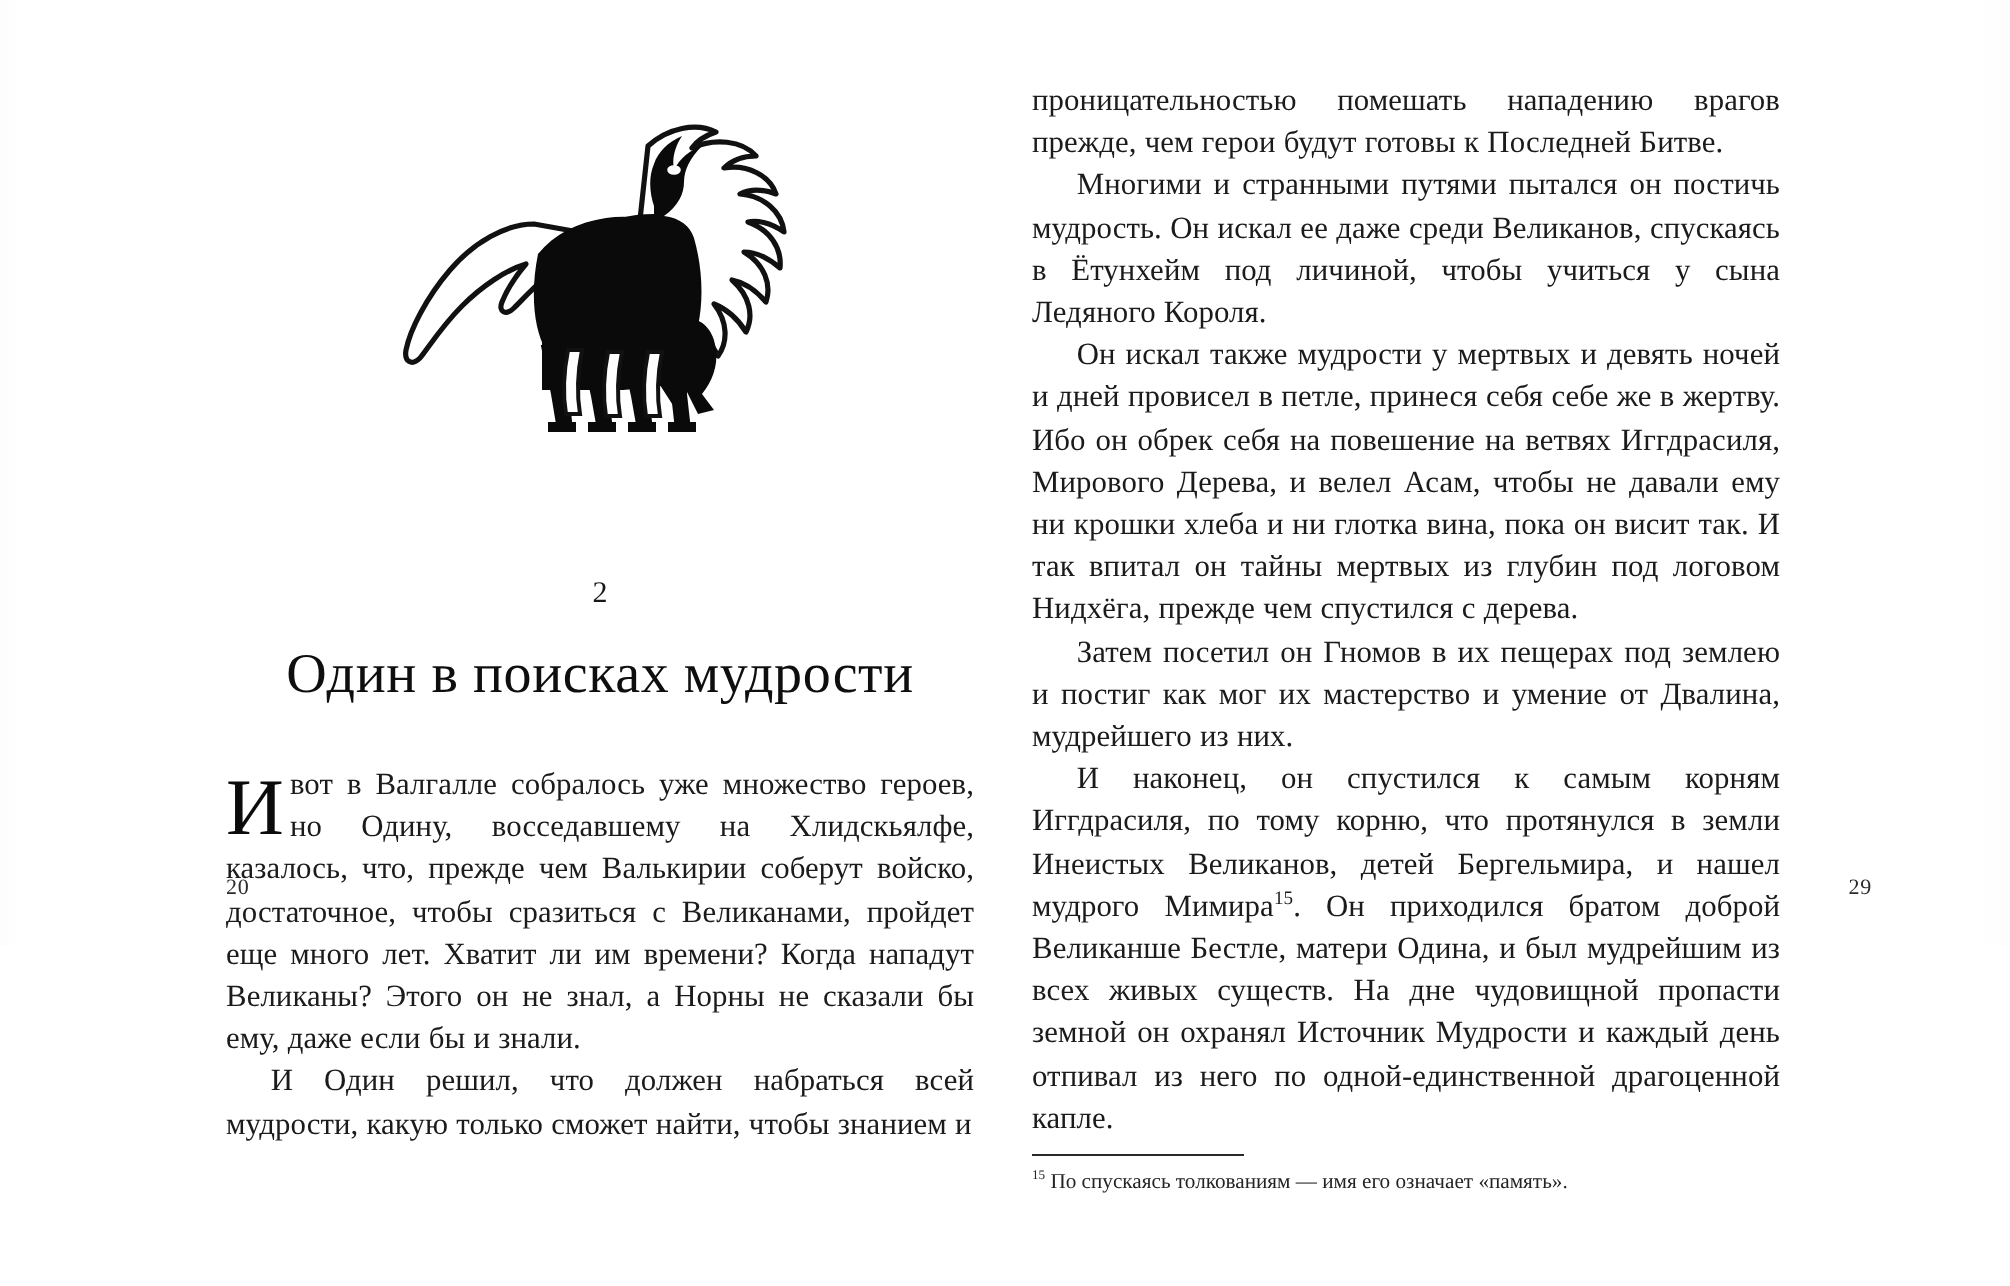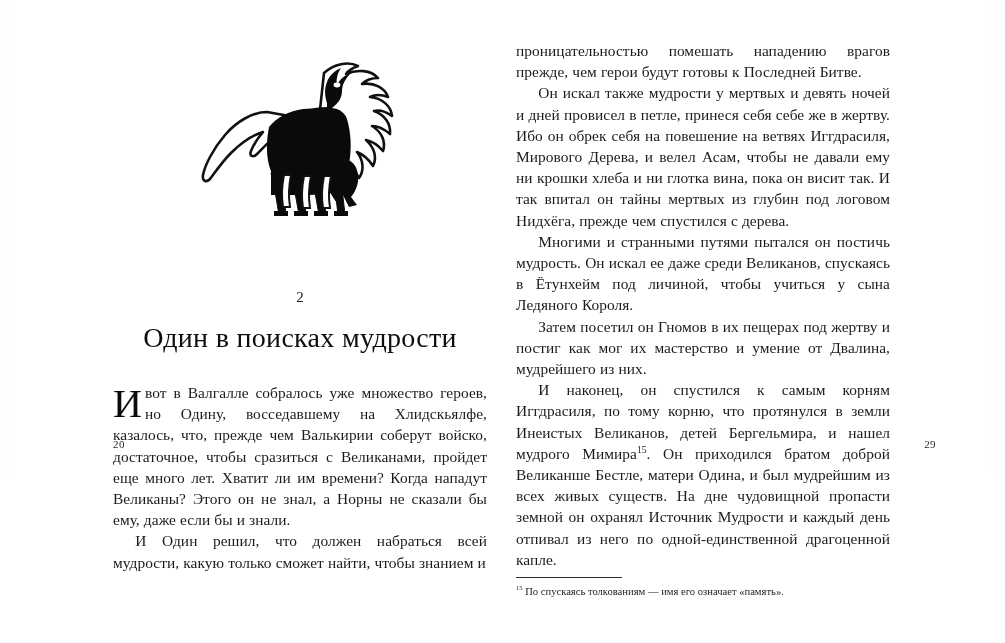--- a/index.html
+++ b/index.html
@@ -201,23 +201,23 @@
 
     </div>
     <div class="folio">20</div>
   </div>
 
   <div class="page right">
     <div class="textblock">
 
       <div class="rt-body">
         <p class="para noindent">проницательностью помешать нападению врагов прежде, чем герои будут готовы к Последней Битве.</p>
+        <p class="para">Многими и странными путями пытался он постичь мудрость. Он искал ее даже среди Великанов, спускаясь в Ётунхейм под личиной, чтобы учиться у сына Ледяного Короля.</p>
         <p class="para">Он искал также мудрости у мертвых и девять ночей и дней провисел в петле, принеся себя себе же в жертву. Ибо он обрек себя на повешение на ветвях Иггдрасиля, Мирового Дерева, и велел Асам, чтобы не давали ему ни крошки хлеба и ни глотка вина, пока он висит так. И так впитал он тайны мертвых из глубин под логовом Нидхёга, прежде чем спустился с дерева.</p>
-        <p class="para">Многими и странными путями пытался он постичь мудрость. Он искал ее даже среди Великанов, спускаясь в Ётунхейм под личиной, чтобы учиться у сына Ледяного Короля.</p>
-        <p class="para">Затем посетил он Гномов в их пещерах под жертву и постиг как мог их мастерство и умение от Двалина, мудрейшего из них.</p>
+        <p class="para">Затем посетил он Гномов в их пещерах под землею и постиг как мог их мастерство и умение от Двалина, мудрейшего из них.</p>
         <p class="para"><span>И наконец, он спустился к самым корням Иггдрасиля, по тому корню, что протянулся в земли Инеистых Великанов, детей Бергельмира, и нашел мудрого Мимира</span><sup class="fn">15</sup><span>. Он приходился братом доброй Великанше Бестле, матери Одина, и был мудрейшим из всех живых существ. На дне чудовищной пропасти земной он охранял Источник Мудрости и каждый день отпивал из него по одной-единственной драгоценной капле.</span></p>
       </div>
 
       <div class="footnote-wrap">
         <div class="footnote-rule"></div>
         <div class="footnote-text"><sup class="fn">15</sup><span> По спускаясь толкованиям — имя его означает «память».</span></div>
       </div>
 
     </div>
     <div class="folio">29</div>

